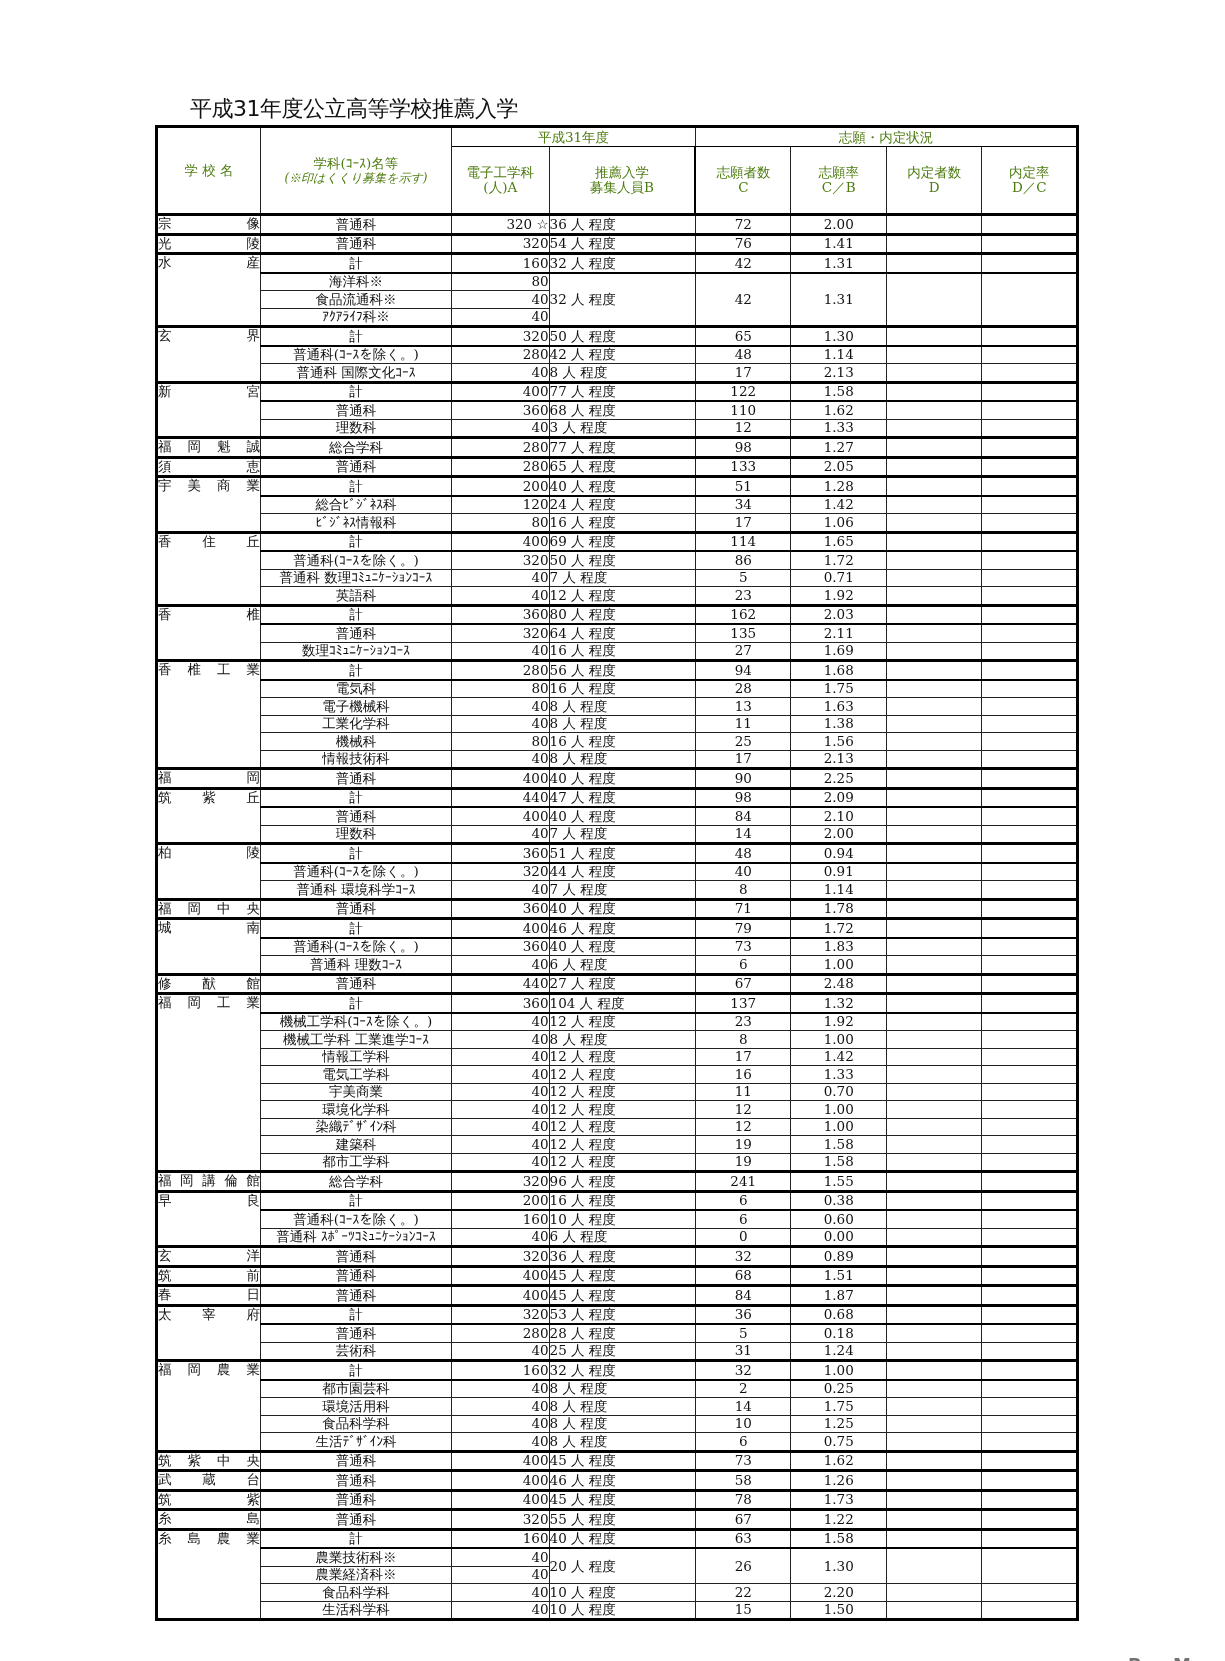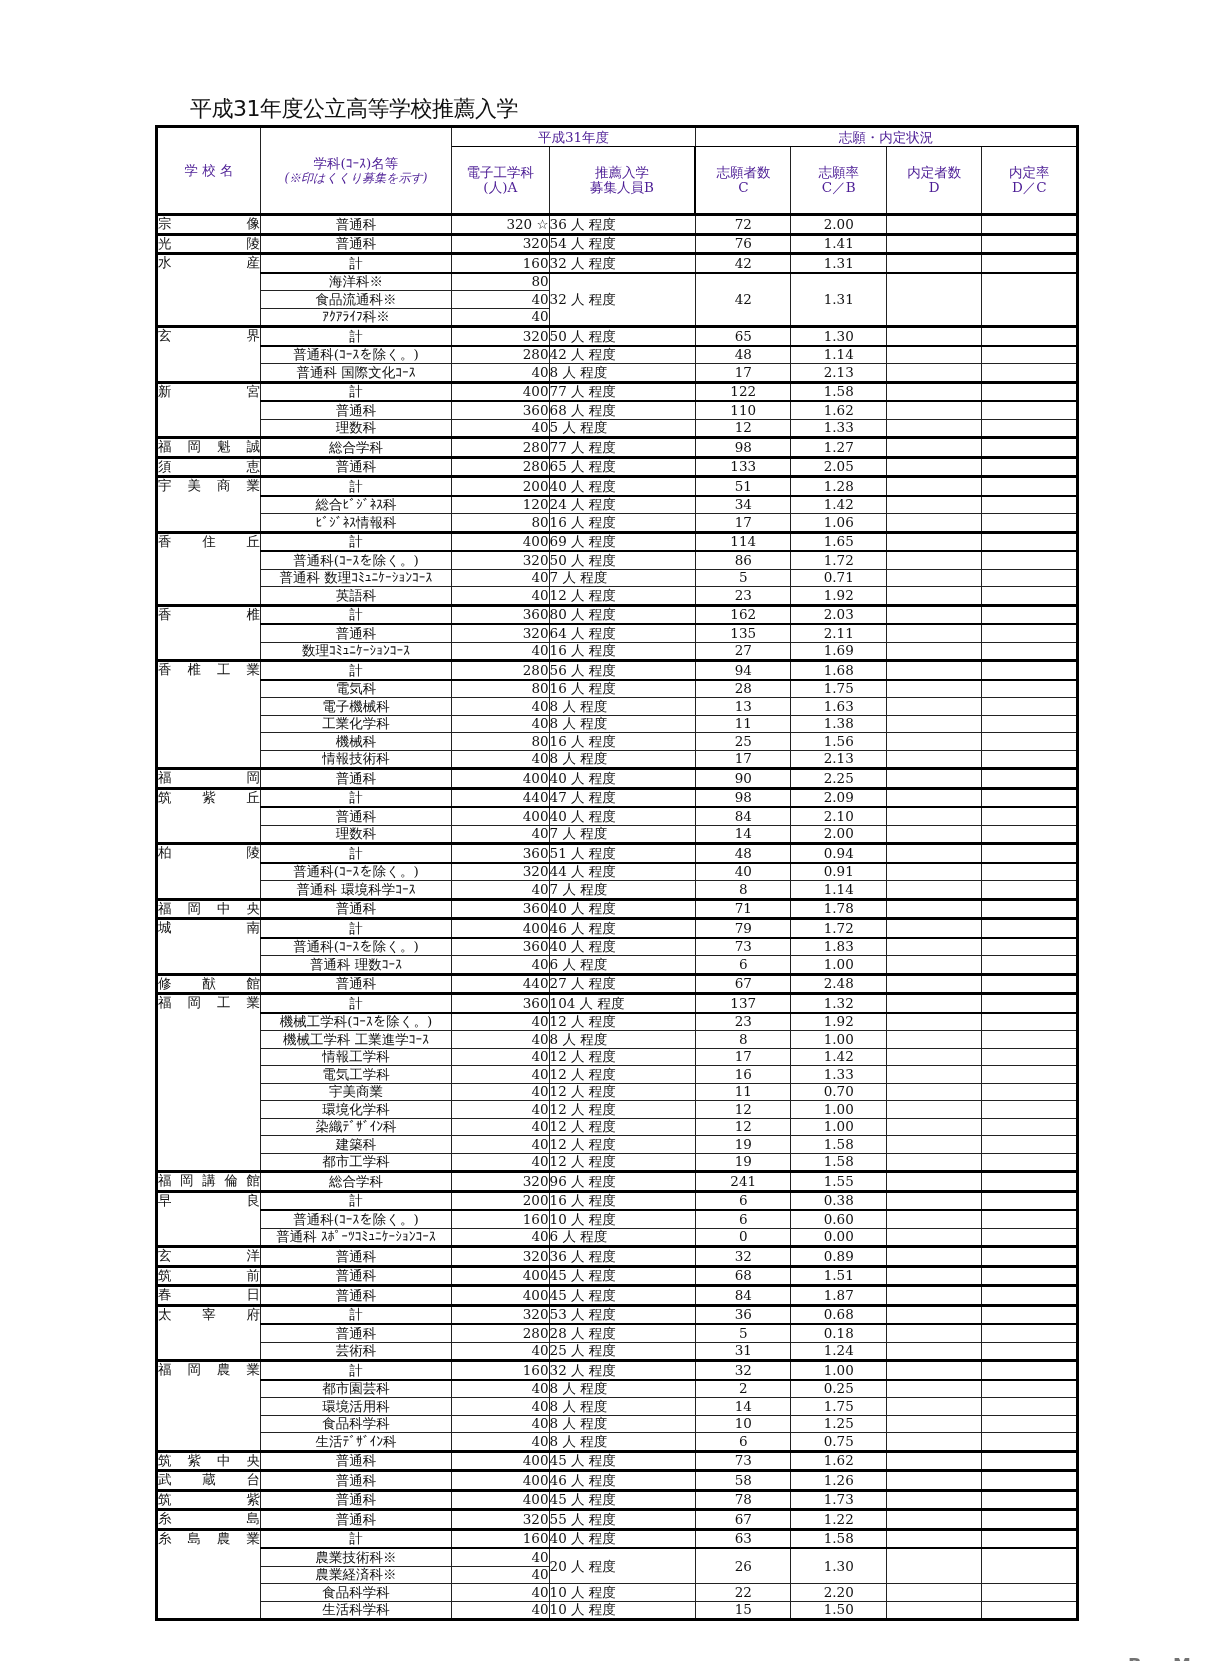--- a/index.html
+++ b/index.html
@@ -1,20 +1,20 @@
 <!DOCTYPE html>
 <html><head>
 <meta charset="utf-8">
 <style>
   html, body { margin:0; padding:0; background:#fff; }
   body { width:1225px; height:1661px; position:relative; font-family:"DejaVu Serif","Liberation Serif",serif; color:#111; }
   .page-title { position:absolute; left:152px; top:94px; font-family:"DejaVu Sans","Liberation Sans",sans-serif; font-weight:normal; font-size:22px; letter-spacing:-0.5px;margin-left:38px; }
   table.main { position:absolute; left:155px; top:125px; width:924px; border-collapse:collapse; border:3px solid #000; table-layout:fixed; }
   table.main td, table.main th { border:1px solid #222; padding:0; font-weight:normal; font-size:13.5px; line-height:15px; height:16.5px; overflow:hidden; white-space:nowrap; }
-  th.hdr { font-size:15px; line-height:18px; vertical-align:middle; text-align:center; color:#4c1d95; }
+  th.hdr { font-size:15px; line-height:18px; vertical-align:middle; text-align:center; color:#4d7c0f; }
   th.hdr small { display:block; font-size:12px;font-style:italic; }
   tr.hdr-top th { height:18px; border-bottom:1px solid #000; }
   tr.hdr-bot th { height:66px; border-bottom:3px solid #000; }
   td.school { text-align:justify; text-align-last:justify; padding:0 2px 0 4px; vertical-align:top; border-right:2.5px solid #000; font-size:14px; }
   td.dept { text-align:center; }
   td.cap { text-align:right; padding-right:34px; }
   td.rec { text-align:left; padding-left:34px; border-right:2.5px solid #000; }
   td.app { text-align:center; }
   td.rate { text-align:center; }
   td.blank { }
@@ -164,21 +164,21 @@
         <td class="cap">360</td>
         <td class="rec">68 人 程度</td>
         <td class="app">110</td>
         <td class="rate">1.62</td>
         <td class="blank"></td>
         <td class="blank"></td>
       </tr>
       <tr>
         <td class="dept">理数科</td>
         <td class="cap">40</td>
-        <td class="rec">5 人 程度</td>
+        <td class="rec">3 人 程度</td>
         <td class="app">12</td>
         <td class="rate">1.33</td>
         <td class="blank"></td>
         <td class="blank"></td>
       </tr>
       <tr class="grp-start">
         <td class="school">福岡魁誠</td>
         <td class="dept">総合学科</td>
         <td class="cap">280</td>
         <td class="rec">77 人 程度</td>

